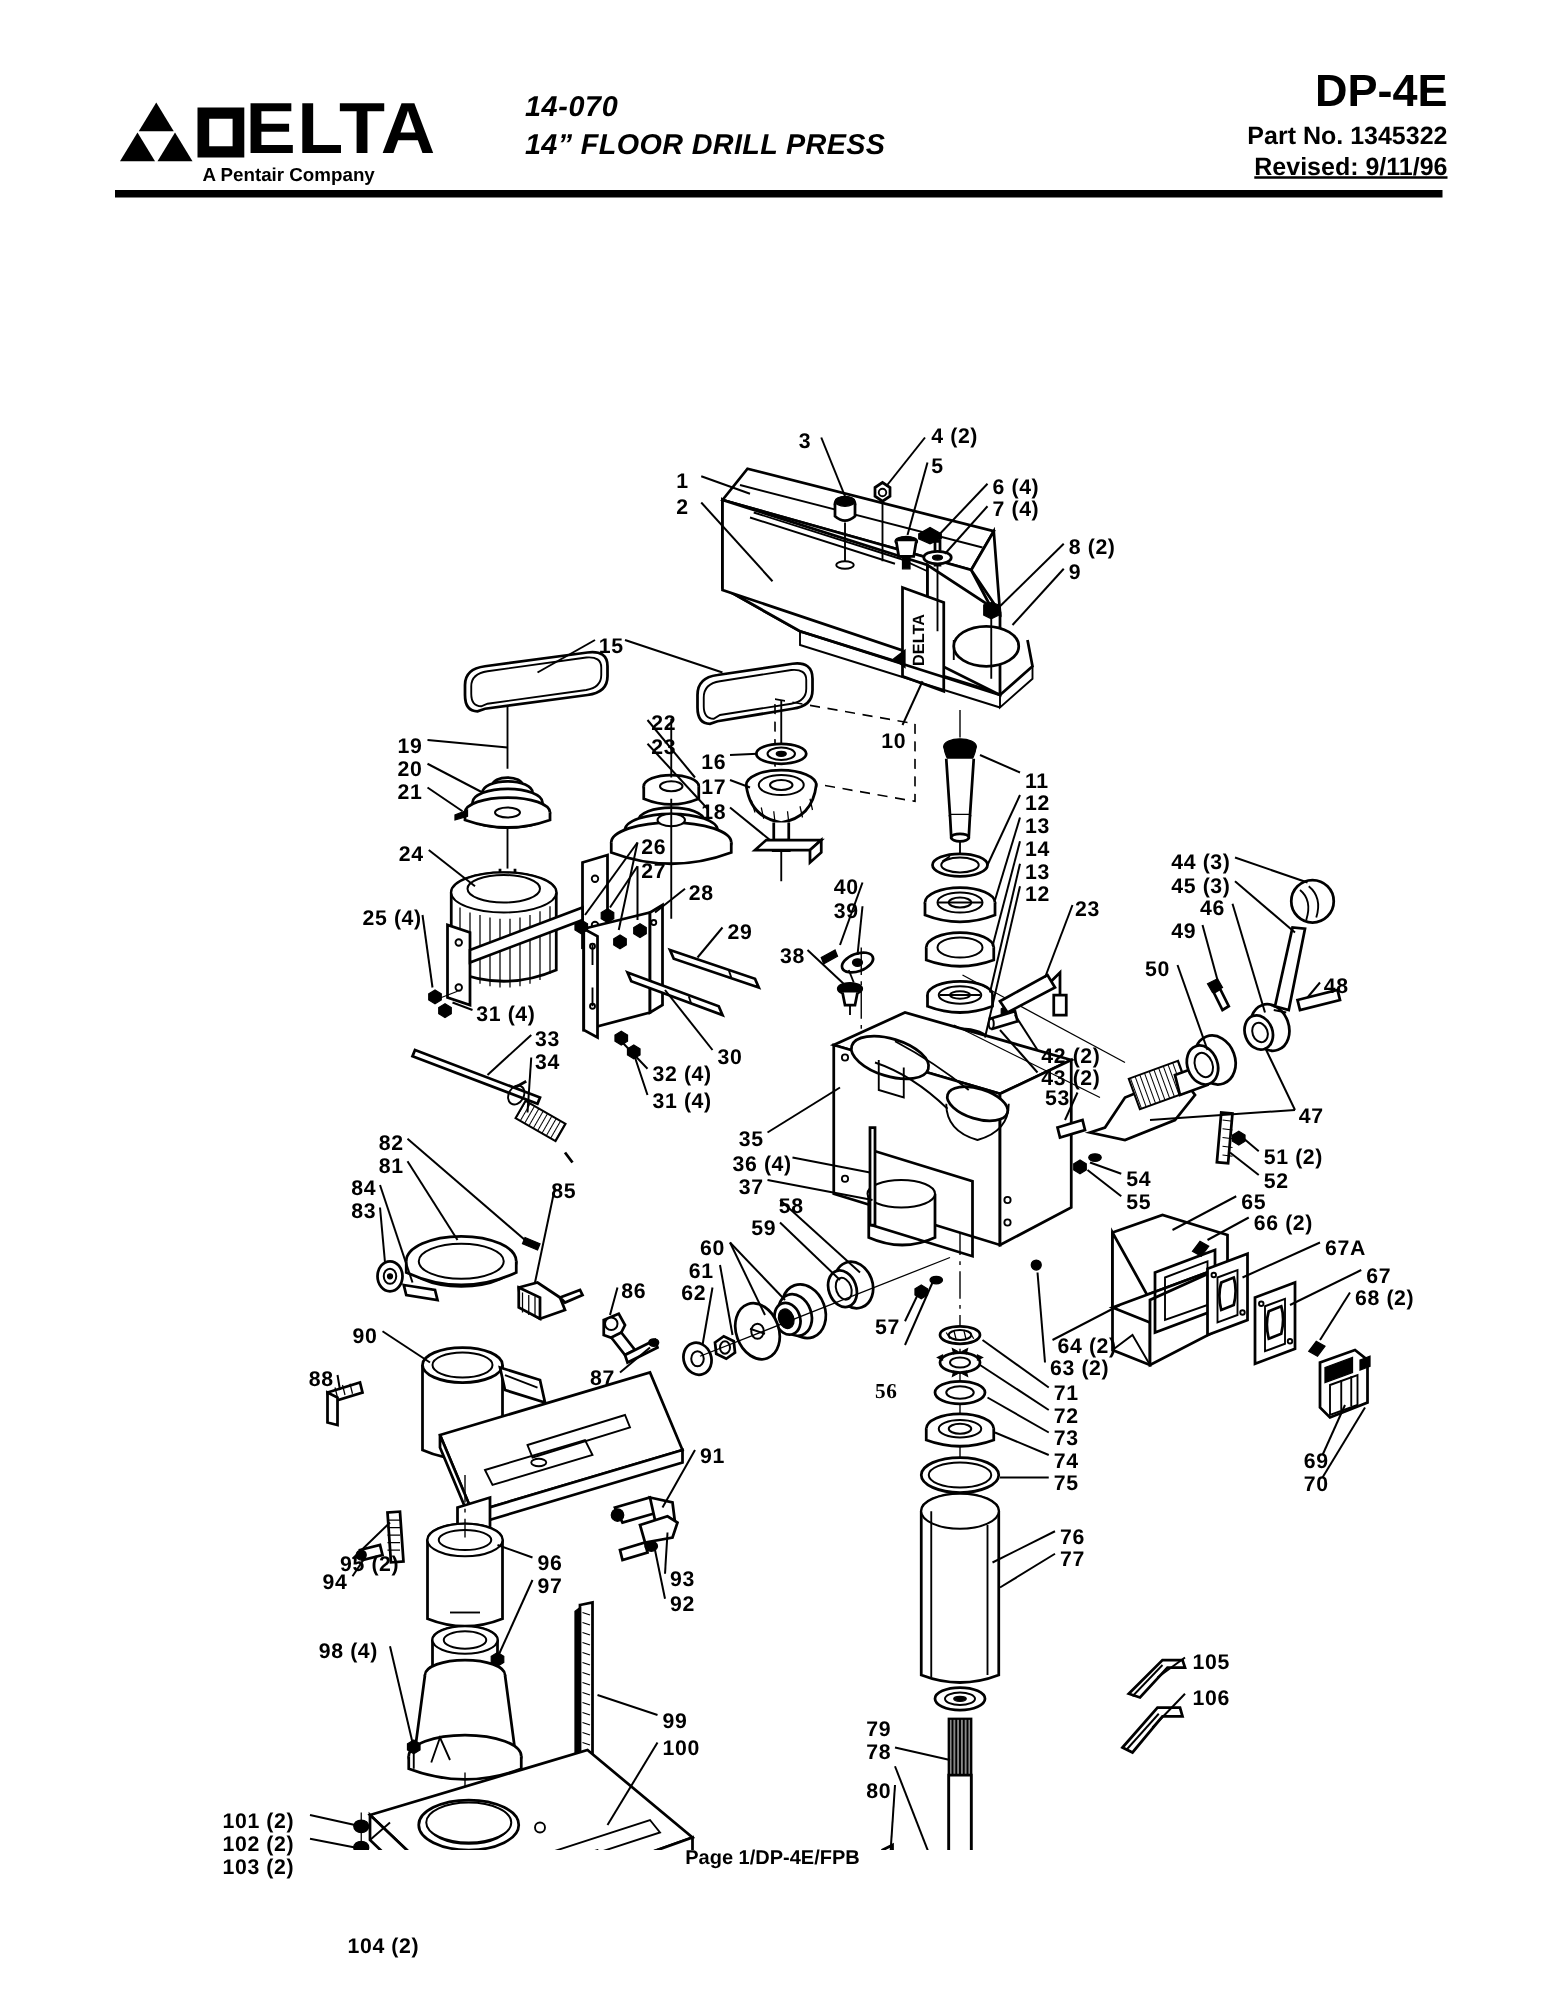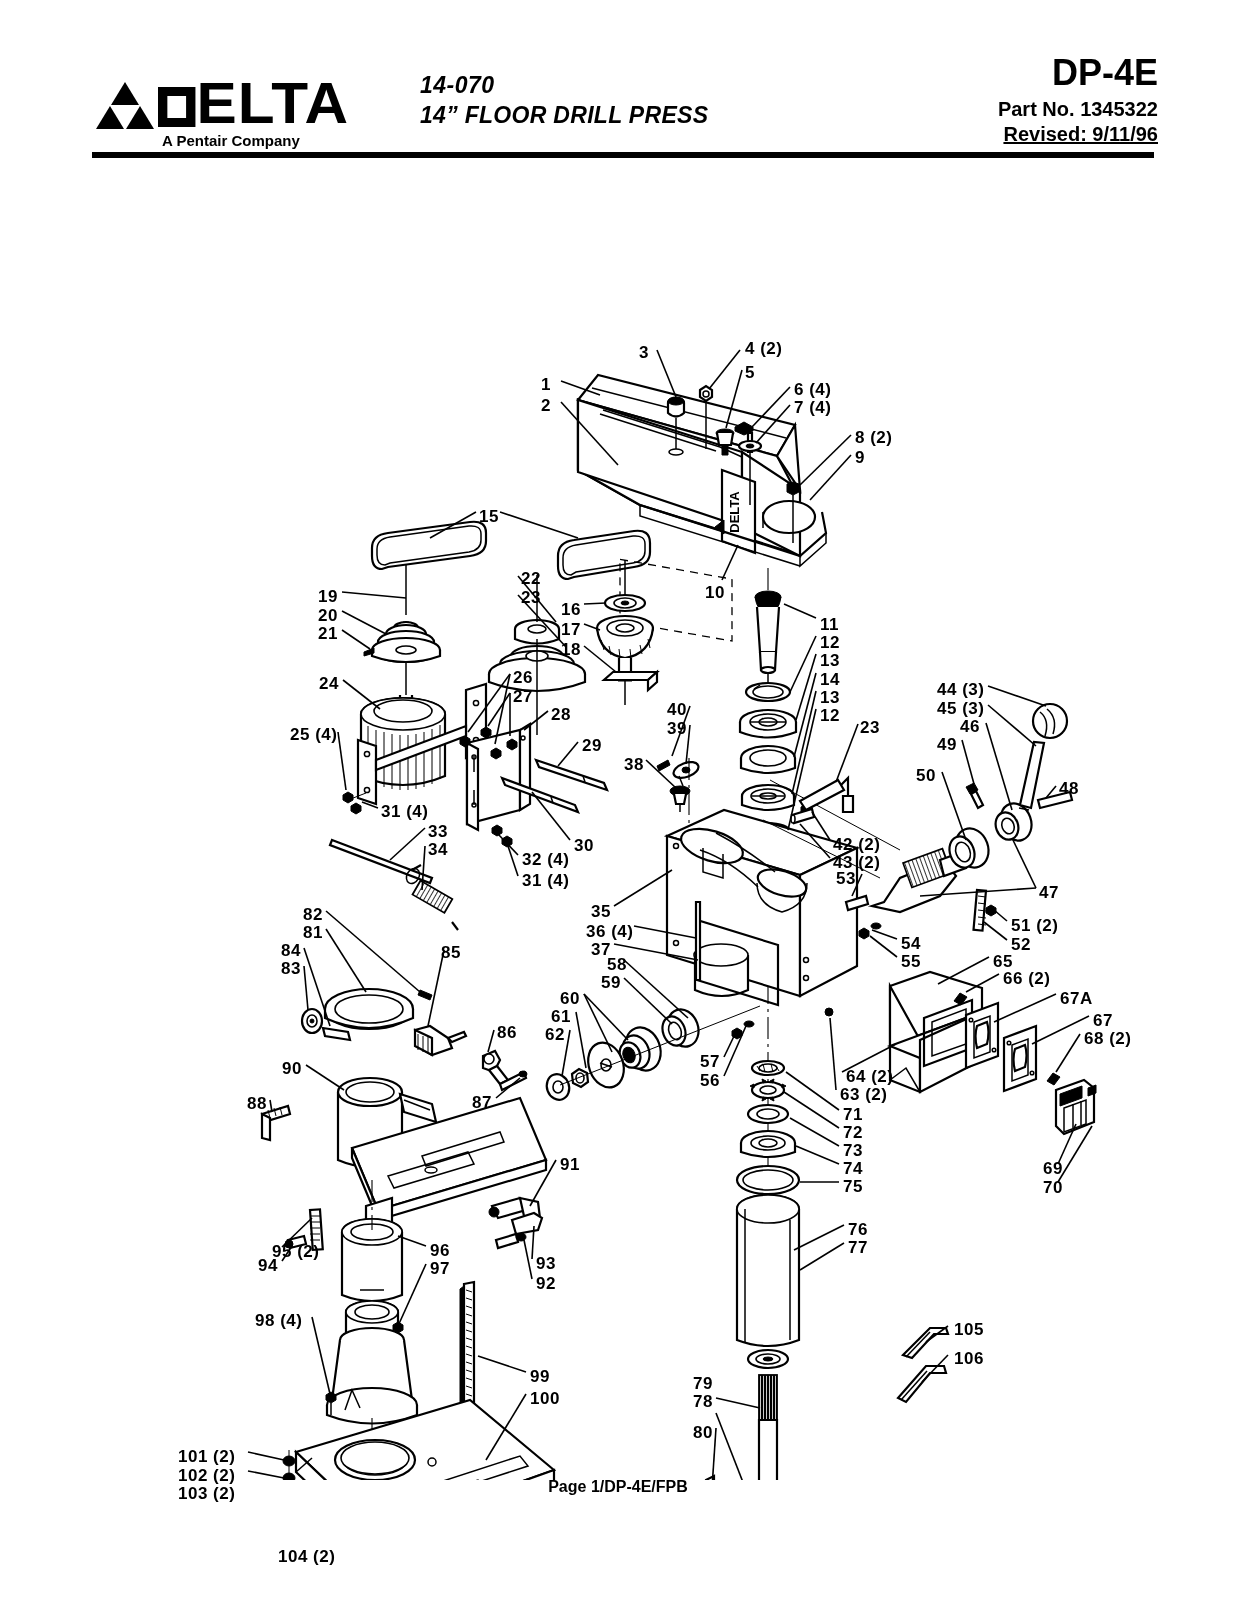--- a/index.html
+++ b/index.html
@@ -1067,23 +1067,23 @@
     <div class="callout" style="left: 960px; top: 718px;">46</div>
     <div class="callout" style="left: 1039px; top: 884px;">47</div>
     <div class="callout" style="left: 1059px; top: 780px;">48</div>
     <div class="callout" style="left: 937px; top: 736px;">49</div>
     <div class="callout" style="left: 916px; top: 767px;">50</div>
     <div class="callout" style="left: 1011px; top: 917px;">51 (2)</div>
     <div class="callout" style="left: 1011px; top: 936px;">52</div>
     <div class="callout" style="left: 836px; top: 870px;">53</div>
     <div class="callout" style="left: 901px; top: 935px;">54</div>
     <div class="callout" style="left: 901px; top: 953px;">55</div>
-    <div class="callout" style="left: 700px; top: 1072px;">56</div>
+    <div class="callout" style="left: 700px; top: 1104px; font-family: Liberation Serif, serif;">56</div>
     <div class="callout" style="left: 700px; top: 1053px;">57</div>
-    <div class="callout" style="left: 607px; top: 956px;">58</div>
+    <div class="callout" style="left: 623px; top: 956px;">58</div>
     <div class="callout" style="left: 601px; top: 974px;">59</div>
     <div class="callout" style="left: 560px; top: 990px;">60</div>
     <div class="callout" style="left: 551px; top: 1008px;">61</div>
     <div class="callout" style="left: 545px; top: 1026px;">62</div>
     <div class="callout" style="left: 840px; top: 1086px;">63 (2)</div>
     <div class="callout" style="left: 846px; top: 1068px;">64 (2)</div>
     <div class="callout" style="left: 993px; top: 953px;">65</div>
     <div class="callout" style="left: 1003px; top: 970px;">66 (2)</div>
     <div class="callout" style="left: 1060px; top: 990px;">67A</div>
     <div class="callout" style="left: 1093px; top: 1012px;">67</div>

